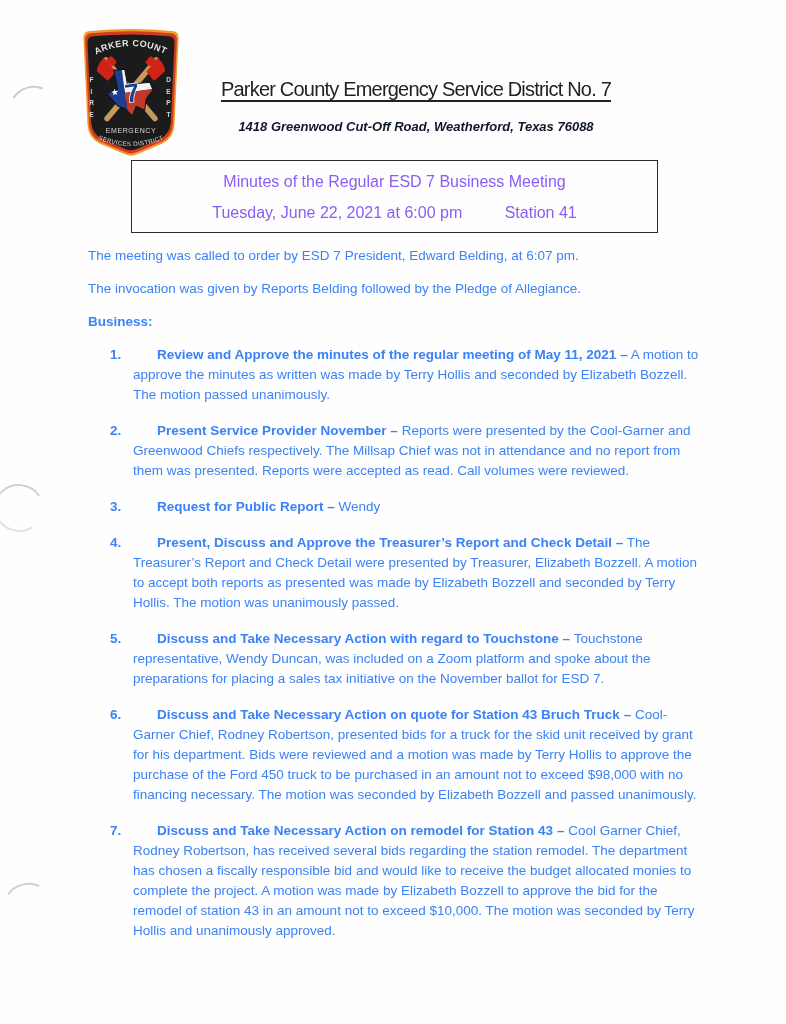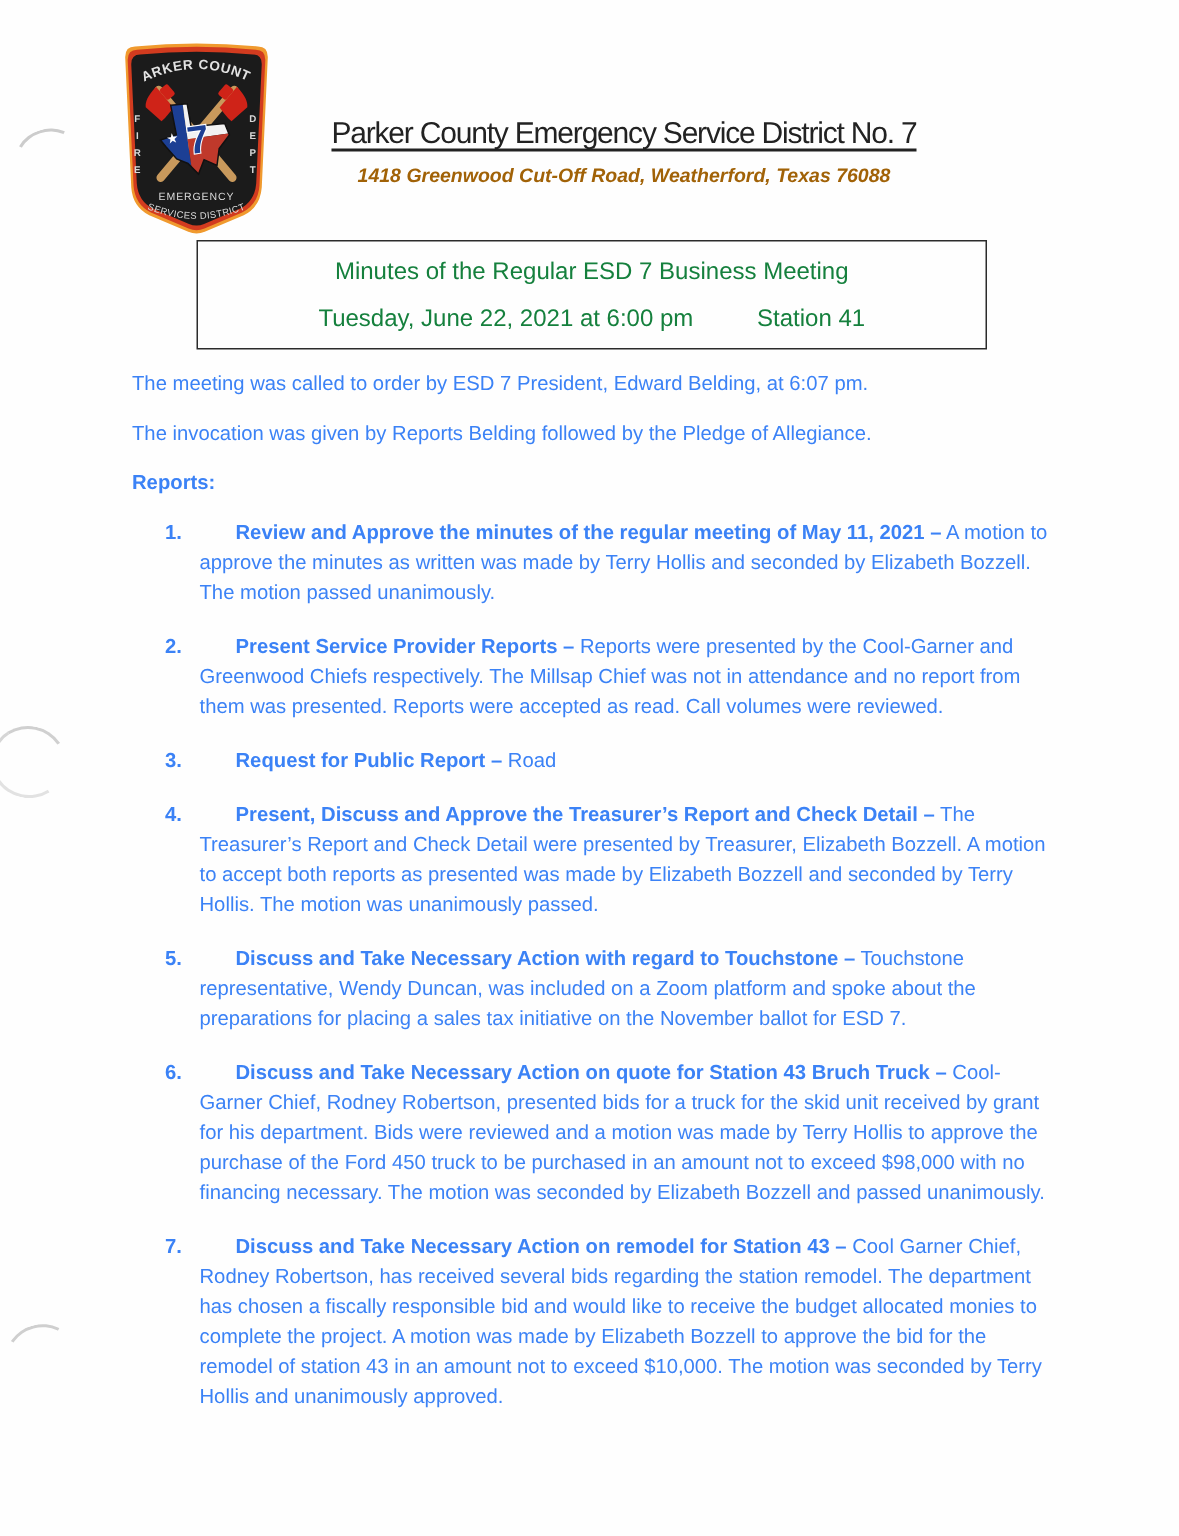--- a/index.html
+++ b/index.html
@@ -19,26 +19,26 @@
     font-size:6.5px;letter-spacing:4.5px;color:#d8d8d8;font-weight:bold;
   }
   #fire-vtext{left:88px;top:76px;}
   #dept-vtext{left:165px;top:76px;}
 
   .header-text{position:absolute;left:168px;top:78px;width:496px;text-align:center;}
   .doc-title{
     font-size:20px;letter-spacing:-0.8px;color:#222;white-space:nowrap;
     text-decoration:underline;text-decoration-thickness:2px;text-underline-offset:4px;
   }
-  .doc-address{font-size:13px;font-style:italic;font-weight:bold;margin-top:8px;color:#a16207;}
+  .doc-address{font-size:13px;font-style:italic;font-weight:bold;margin-top:18px;color:#0f172a;}
 
   .meeting-box{
     position:absolute;left:131px;top:160px;width:527px;height:73px;
     border:1.5px solid #2b2b2b;box-sizing:border-box;text-align:center;
-    font-size:16px;color:#15803d;
+    font-size:16px;color:#8b5cf6;
   }
   .meeting-box .line1{margin-top:12px;}
   .meeting-box .line2{margin-top:13px;text-align:center;}
   .meeting-box .loc{margin-left:38px;}
 
   .body-copy{position:absolute;left:88px;top:246px;width:612px;font-size:13.5px;line-height:20px;color:#3b82f6;}
   .body-copy p{margin:0 0 13px 0;}
   .section-label{font-weight:bold;margin:0 0 9px 0;}
 
   ol.agenda{margin:0;padding:0;list-style:none;}
@@ -110,34 +110,34 @@
     <div class="line1">Minutes of the Regular ESD 7 Business Meeting</div>
     <div class="line2">
       <span>Tuesday, June 22, 2021 at 6:00 pm</span>
       <span class="loc">Station 41</span>
     </div>
   </div>
 
   <div class="body-copy">
     <p>The meeting was called to order by ESD 7 President, Edward Belding, at 6:07 pm.</p>
     <p>The invocation was given by Reports Belding followed by the Pledge of Allegiance.</p>
-    <p class="section-label">Reports:</p>
+    <p class="section-label">Business:</p>
 
     <ol class="agenda">
       <li>
         <span class="item-num">1.</span>
         <span class="item-text"><span class="item-title">Review and Approve the minutes of the regular meeting of May 11, 2021 –</span> <span>A motion to approve the minutes as written was made by Terry Hollis and seconded by Elizabeth Bozzell. The motion passed unanimously.</span></span>
       </li>
       <li>
         <span class="item-num">2.</span>
-        <span class="item-text"><span class="item-title">Present Service Provider Reports –</span> <span>Reports were presented by the Cool-Garner and Greenwood Chiefs respectively. The Millsap Chief was not in attendance and no report from them was presented. Reports were accepted as read. Call volumes were reviewed.</span></span>
+        <span class="item-text"><span class="item-title">Present Service Provider November –</span> <span>Reports were presented by the Cool-Garner and Greenwood Chiefs respectively. The Millsap Chief was not in attendance and no report from them was presented. Reports were accepted as read. Call volumes were reviewed.</span></span>
       </li>
       <li>
         <span class="item-num">3.</span>
-        <span class="item-text"><span class="item-title">Request for Public Report –</span> <span>Road</span></span>
+        <span class="item-text"><span class="item-title">Request for Public Report –</span> <span>Wendy</span></span>
       </li>
       <li>
         <span class="item-num">4.</span>
         <span class="item-text"><span class="item-title">Present, Discuss and Approve the Treasurer’s Report and Check Detail –</span> <span>The Treasurer’s Report and Check Detail were presented by Treasurer, Elizabeth Bozzell. A motion to accept both reports as presented was made by Elizabeth Bozzell and seconded by Terry Hollis. The motion was unanimously passed.</span></span>
       </li>
       <li>
         <span class="item-num">5.</span>
         <span class="item-text"><span class="item-title">Discuss and Take Necessary Action with regard to Touchstone –</span> <span>Touchstone representative, Wendy Duncan, was included on a Zoom platform and spoke about the preparations for placing a sales tax initiative on the November ballot for ESD 7.</span></span>
       </li>
       <li>

